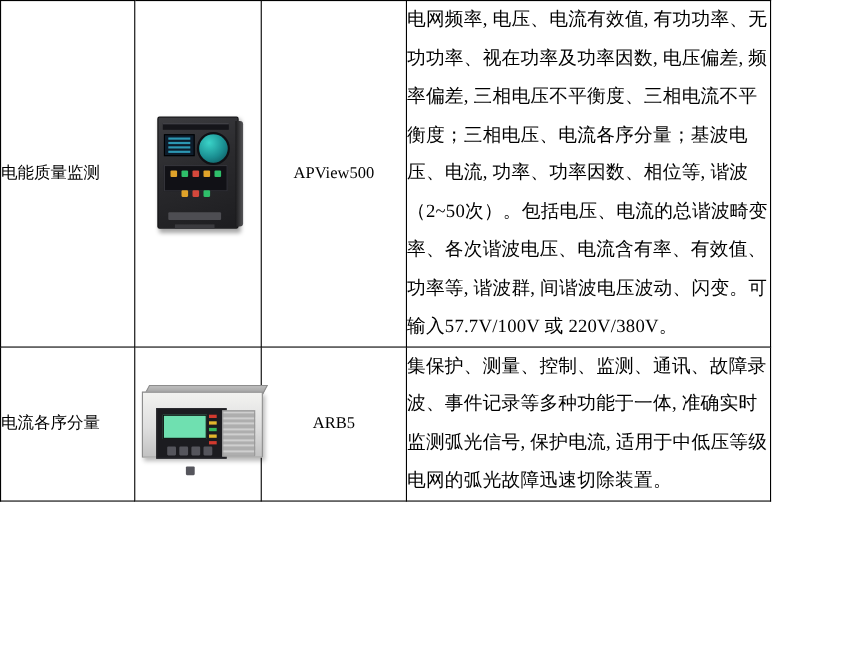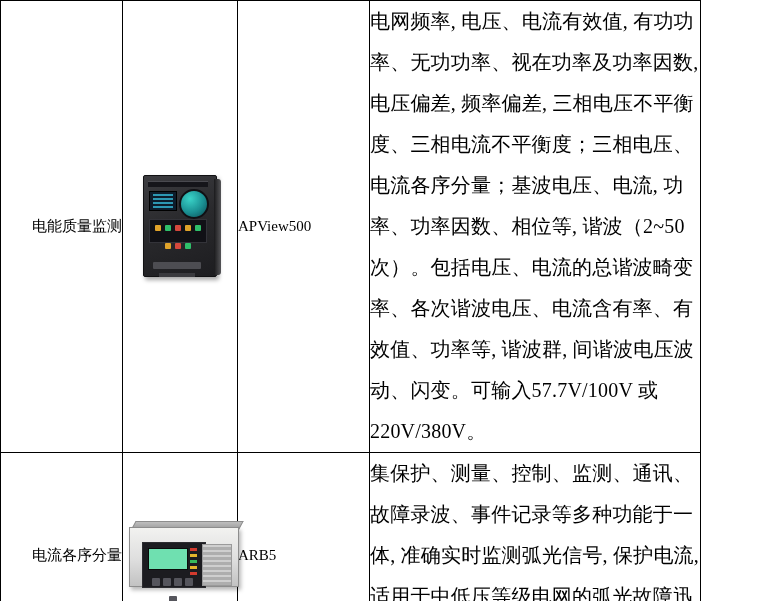--- a/index.html
+++ b/index.html
@@ -32,34 +32,35 @@
     vertical-align: middle;
     padding: 0;
   }
   
   col.c-name  { width: 122px; }
   col.c-img   { width: 115px; }
   col.c-model { width: 132px; }
   col.c-desc  { width: 331px; }
 
   .cell-name {
-    text-align: right;
+    text-align: left;
     font-size: 15px;
     line-height: 1.5;
     padding: 4px 6px;
     font-family: Liberation Serif, serif;
   }
   .cell-model {
+    text-align: center;
     font-size: 15px;
     line-height: 1.5;
     padding: 4px 6px;
   }
   .cell-desc {
     text-align: left;
-    font-size: 20px;
+    font-size: 17px;
     line-height: 2.05;
     padding: 8px 10px 8px 8px;
     letter-spacing: 0.2px;
   }
   .cell-img {
     text-align: center;
     padding: 8px 4px;
   }
 
   

